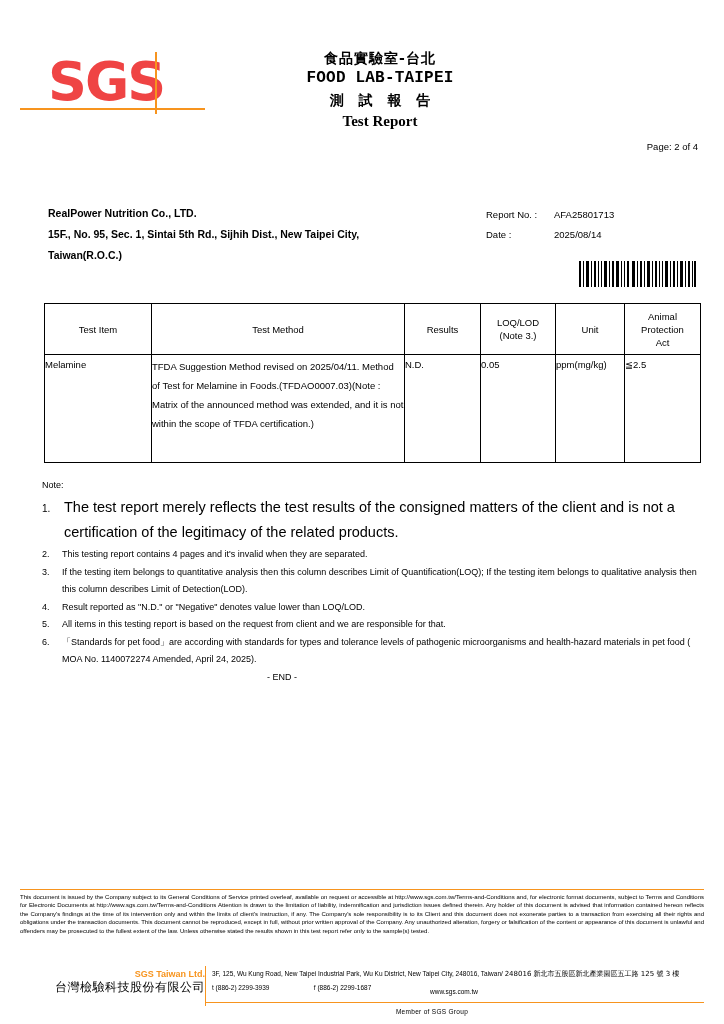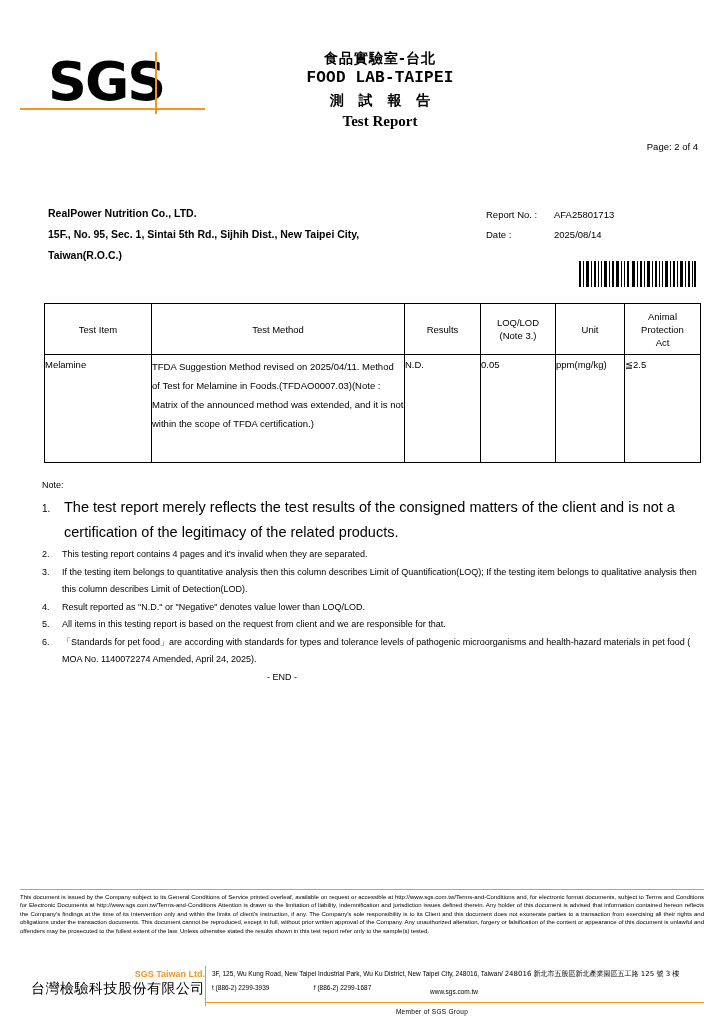--- a/index.html
+++ b/index.html
@@ -28,21 +28,21 @@
     left: 48px; top: 55px;
     width: 125px;
     height: 62px;
   }
   .logo-text {
     font-family: "DejaVu Sans", sans-serif;
     font-weight: bold;
     font-size: 54px;
     line-height: 54px;
     letter-spacing: -2px;
-    color: #000000;
+    color: #ef4444;
     margin: 0;
     padding: 0;
   }
   .logo-vbar {
     position: absolute;
     left: 155px; top: 52px;
     width: 2px;
     height: 62px;
     background: #f7941e;
   }
@@ -230,22 +230,22 @@
     width: 185px;
     text-align: right;
   }
   .footer-company {
     color: #f7941e;
     font-weight: bold;
     font-size: 9px;
     line-height: 13px;
   }
   .footer-company-cn {
-    font-family: Liberation Sans, sans-serif;
-    font-size: 14px;
+    font-family: Liberation Mono, monospace;
+    font-size: 12px;
     line-height: 14px;
     letter-spacing: 0.5px;
   }
   .footer-vrule {
     position: absolute;
     left: 205px; top: 966px;
     width: 1px;
     height: 40px;
     background: #f7941e;
   }

